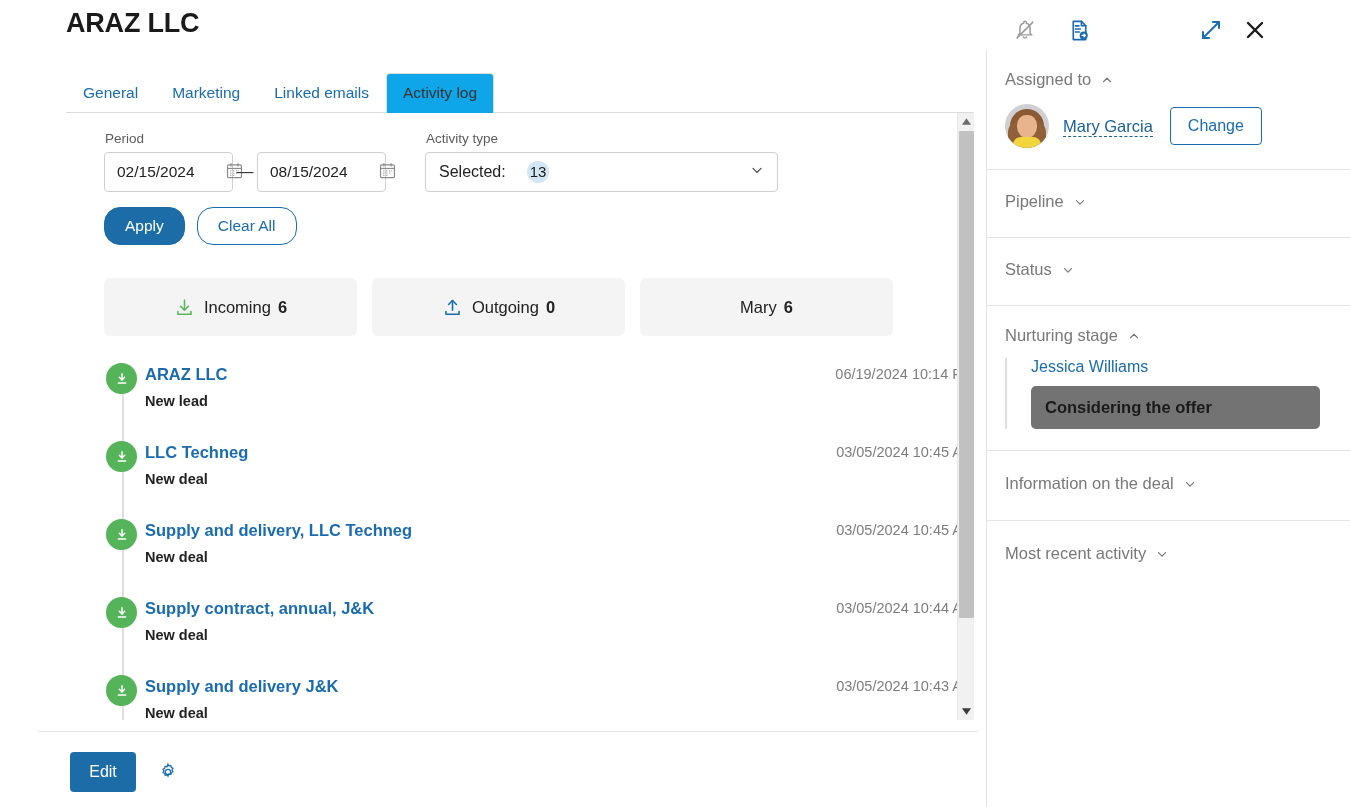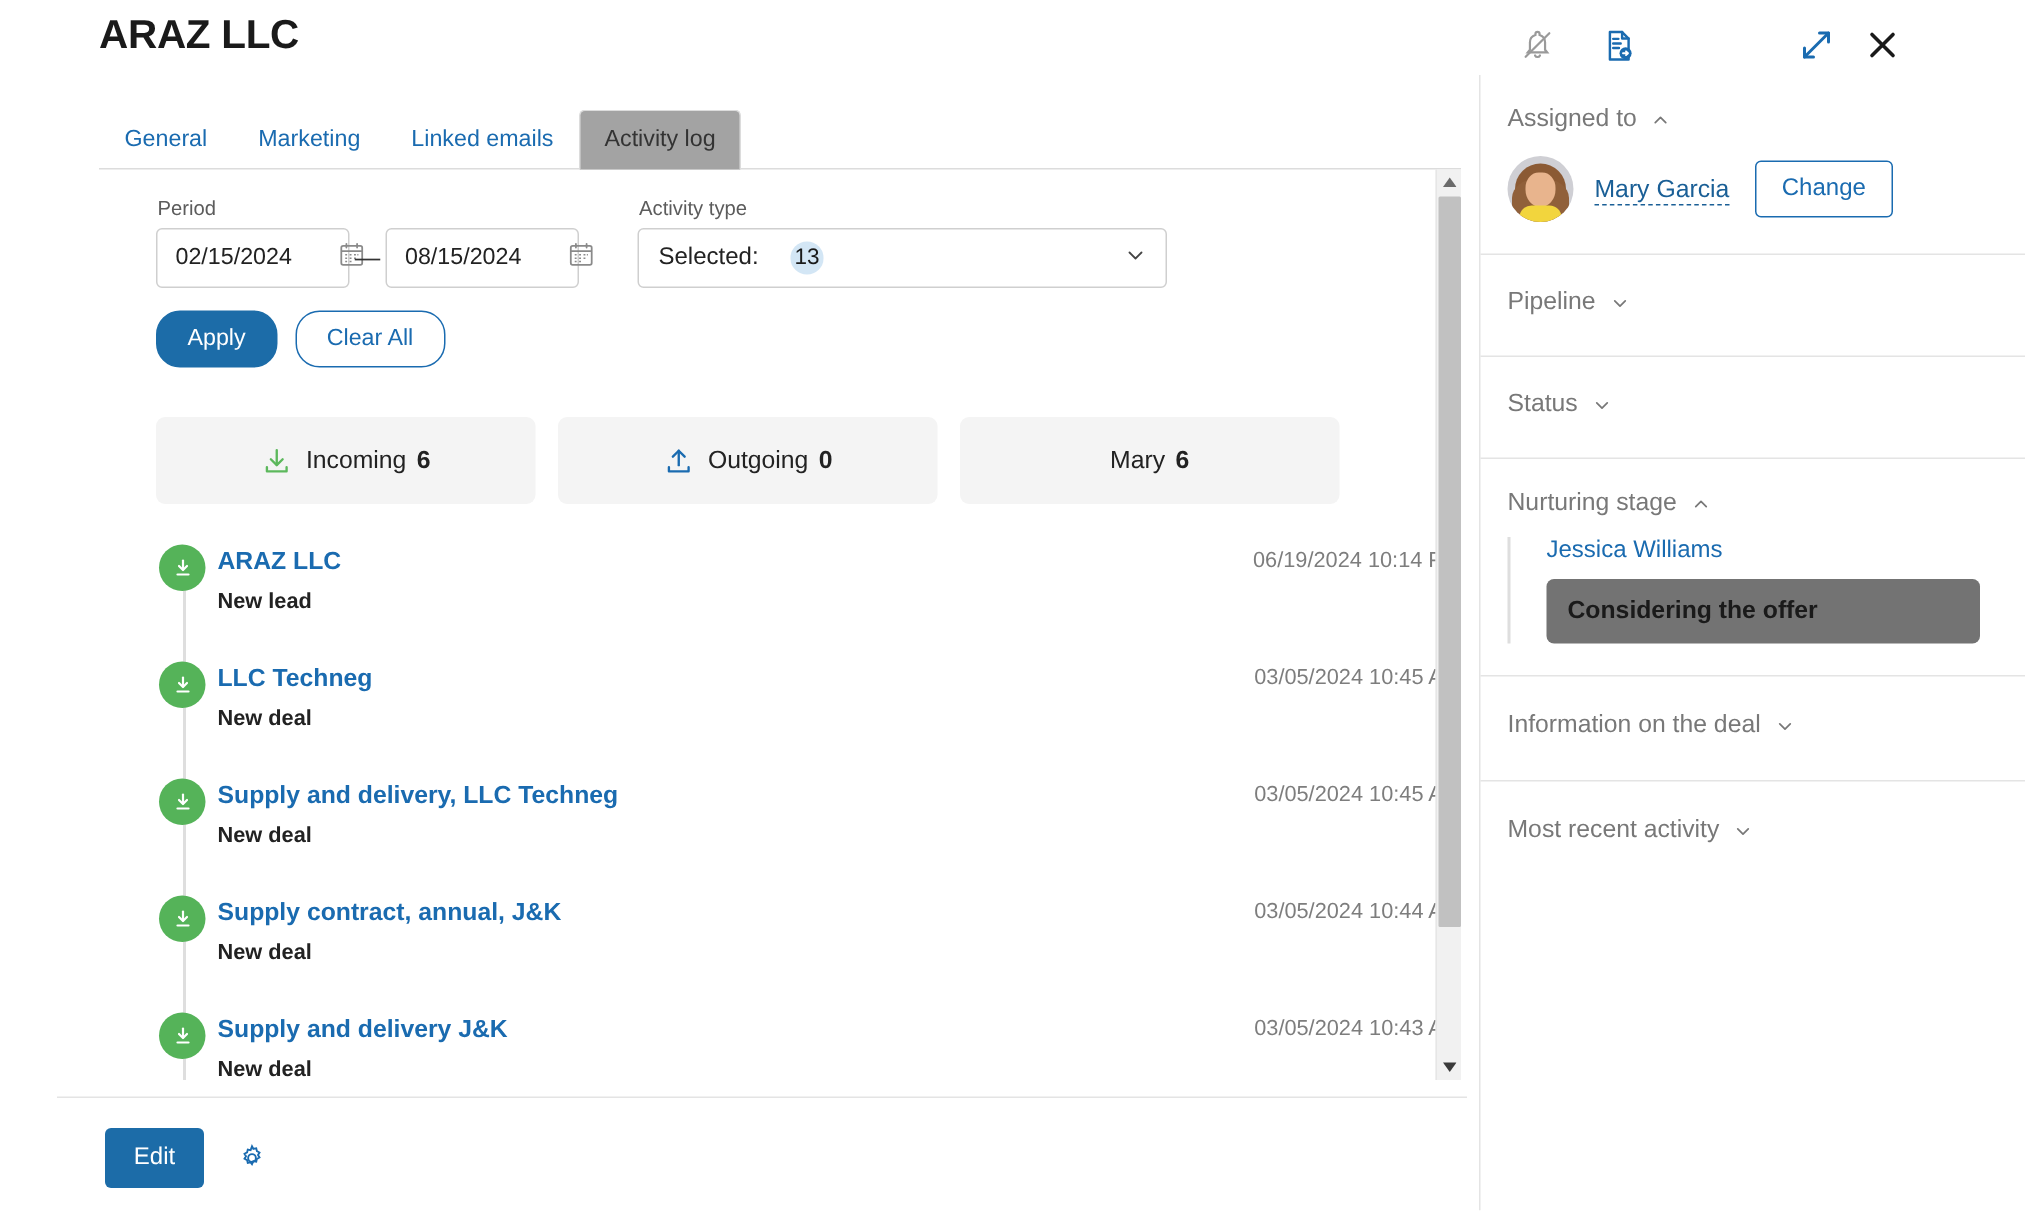--- a/index.html
+++ b/index.html
@@ -56,21 +56,21 @@
     cursor: pointer;
     border: 1px solid transparent;
     border-bottom: none;
     position: relative;
     line-height: 19px;
     background: transparent;
     white-space: nowrap;
   }
   .tab.active {
     color: #333333;
-    background: #a3a3a3;
+    background: #0ea5e9;
     border-color: #dcdcdc;
     border-top-left-radius: 4px;
     border-top-right-radius: 4px;
     margin-bottom: -1px;
     padding-bottom: 11px;
   }
 
   
   .main {
     position: absolute;

